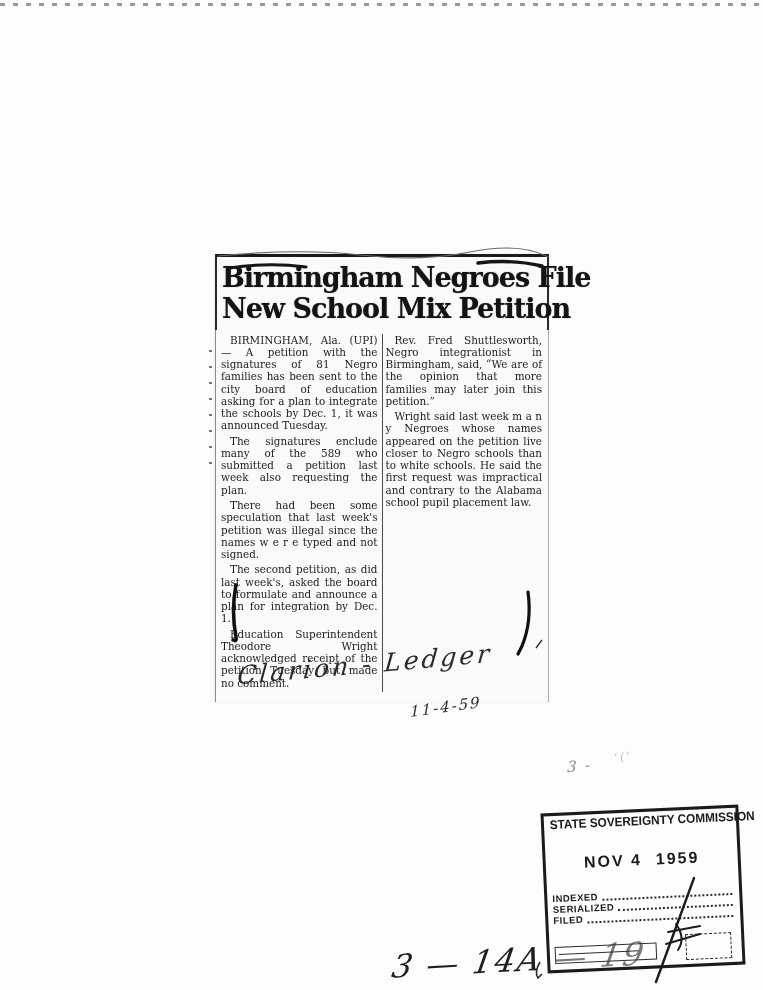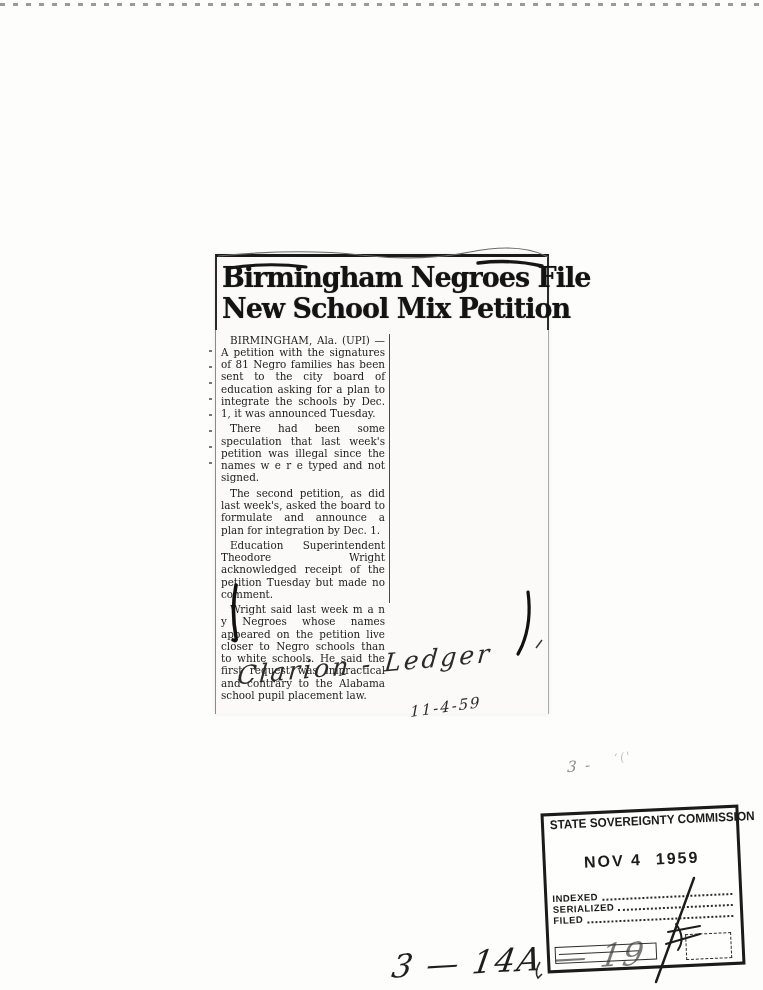--- a/index.html
+++ b/index.html
@@ -32,21 +32,20 @@
     font-size:27px;line-height:1.14;letter-spacing:-1px;
     transform:scaleY(1.05);transform-origin:top left;
     text-shadow:0 0 1px rgba(0,0,0,0.55);
     white-space:nowrap;
   }
   .body-cols{
     display:flex;
     border-left:1px solid #8a8a8a;
     border-right:1px solid #aaa;
     padding:4px 2px 10px 2px;
-    flex-direction:column;
   }
   .col{
     width:50%;
     font-size:10.4px;line-height:1.18;
     color:#1c1c1c;text-align:justify;
     padding:0 4px 0 3px;
   }
   .col-left{border-right:1px solid #4a4a4a;}
   .col p{margin:0 0 3px 0;text-indent:9px;}
   .col p:first-child{text-indent:9px;}
@@ -124,25 +123,27 @@
 
 <div class="clipping">
   <div class="margin-dots"></div>
   <div class="headline-box">
     <div class="headline">Birmingham Negroes File</div>
     <div class="headline">New School Mix Petition</div>
   </div>
   <div class="body-cols">
     <div class="col col-left">
         <p>BIRMINGHAM, Ala. (UPI) — A petition with the signatures of 81 Negro families has been sent to the city board of education asking for a plan to integrate the schools by Dec. 1, it was announced Tuesday.</p>
+        <p>The signatures enclude many of the 589 who submitted a petition last week also requesting the plan.</p>
         <p>There had been some speculation that last week's petition was illegal since the names  w e r e  typed and not signed.</p>
         <p>The second petition, as did last week's, asked the board to formulate and announce a plan for integration by Dec. 1.</p>
         <p>Education Superintendent Theodore Wright acknowledged receipt of the petition Tuesday but made no comment.</p>
       </div>
     <div class="col col-right">
+        <p>Rev. Fred Shuttlesworth, Negro integrationist in Birmingham, said, “We are of the opinion that more families may later join this petition.”</p>
         <p>Wright said last week  m a n y  Negroes whose names appeared on the petition live closer to Negro schools than to white schools. He said the first request was impractical and contrary to the Alabama school pupil placement law.</p>
       </div>
   </div>
 </div>
 
 <div class="hand hw-source">Clarion - Ledger</div>
 <div class="hand hw-date">11-4-59</div>
 <div class="hand hw-faint">3 -</div>
 <div class="hand hw-faint-ghost">ʻ('</div>
 <div class="hand hw-bottom">3 — 14A — 19</div>

